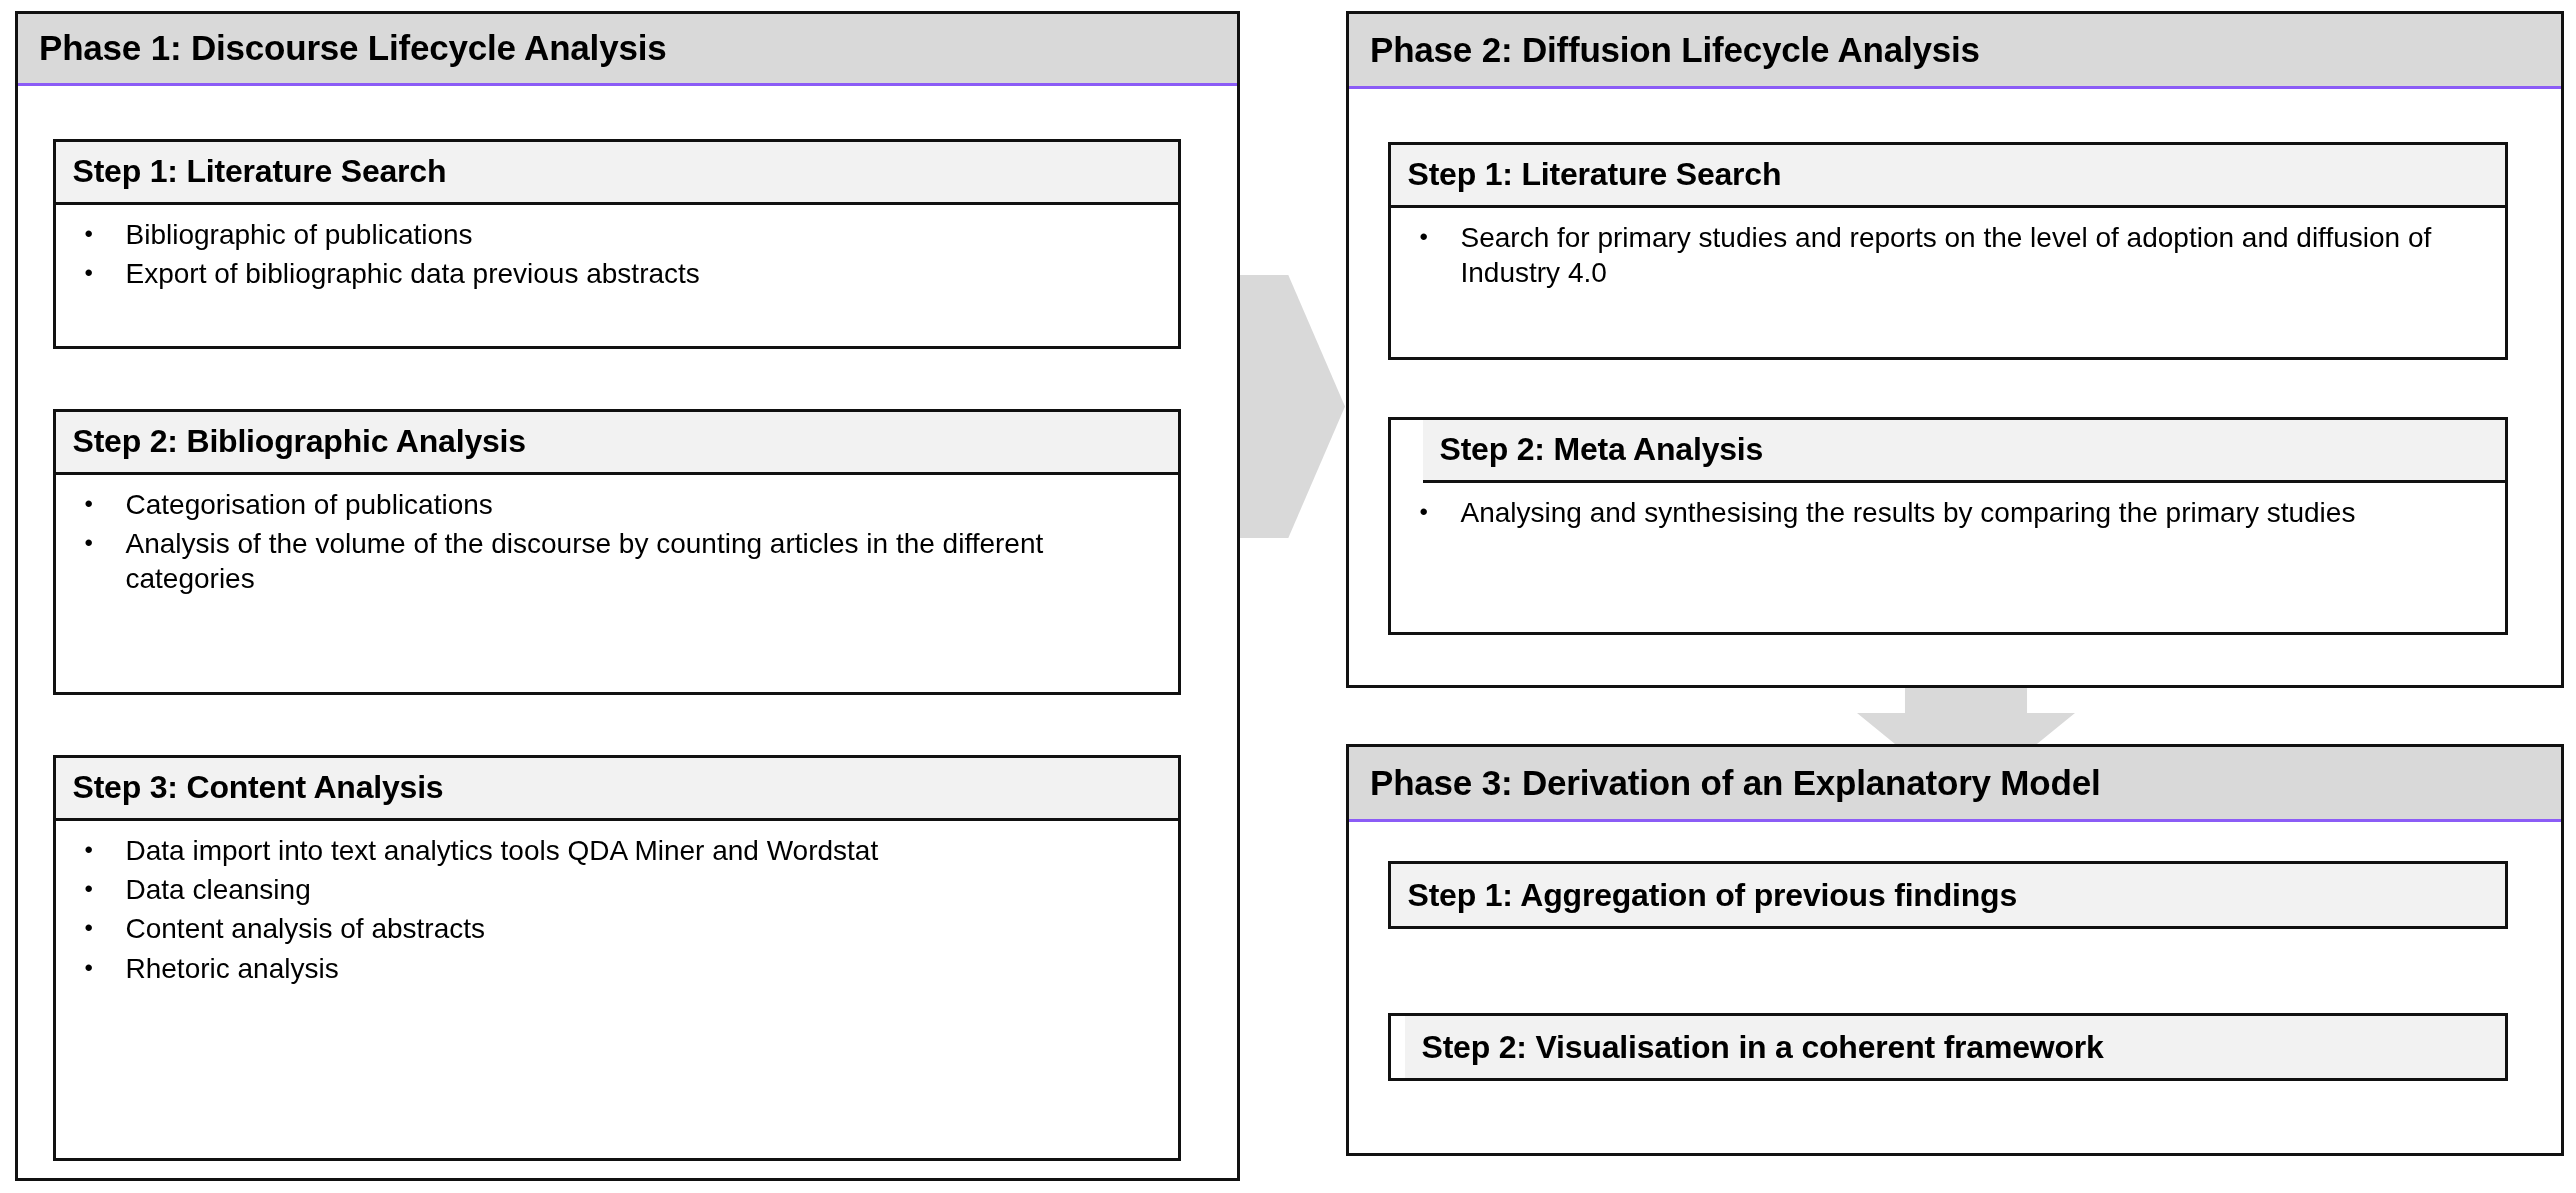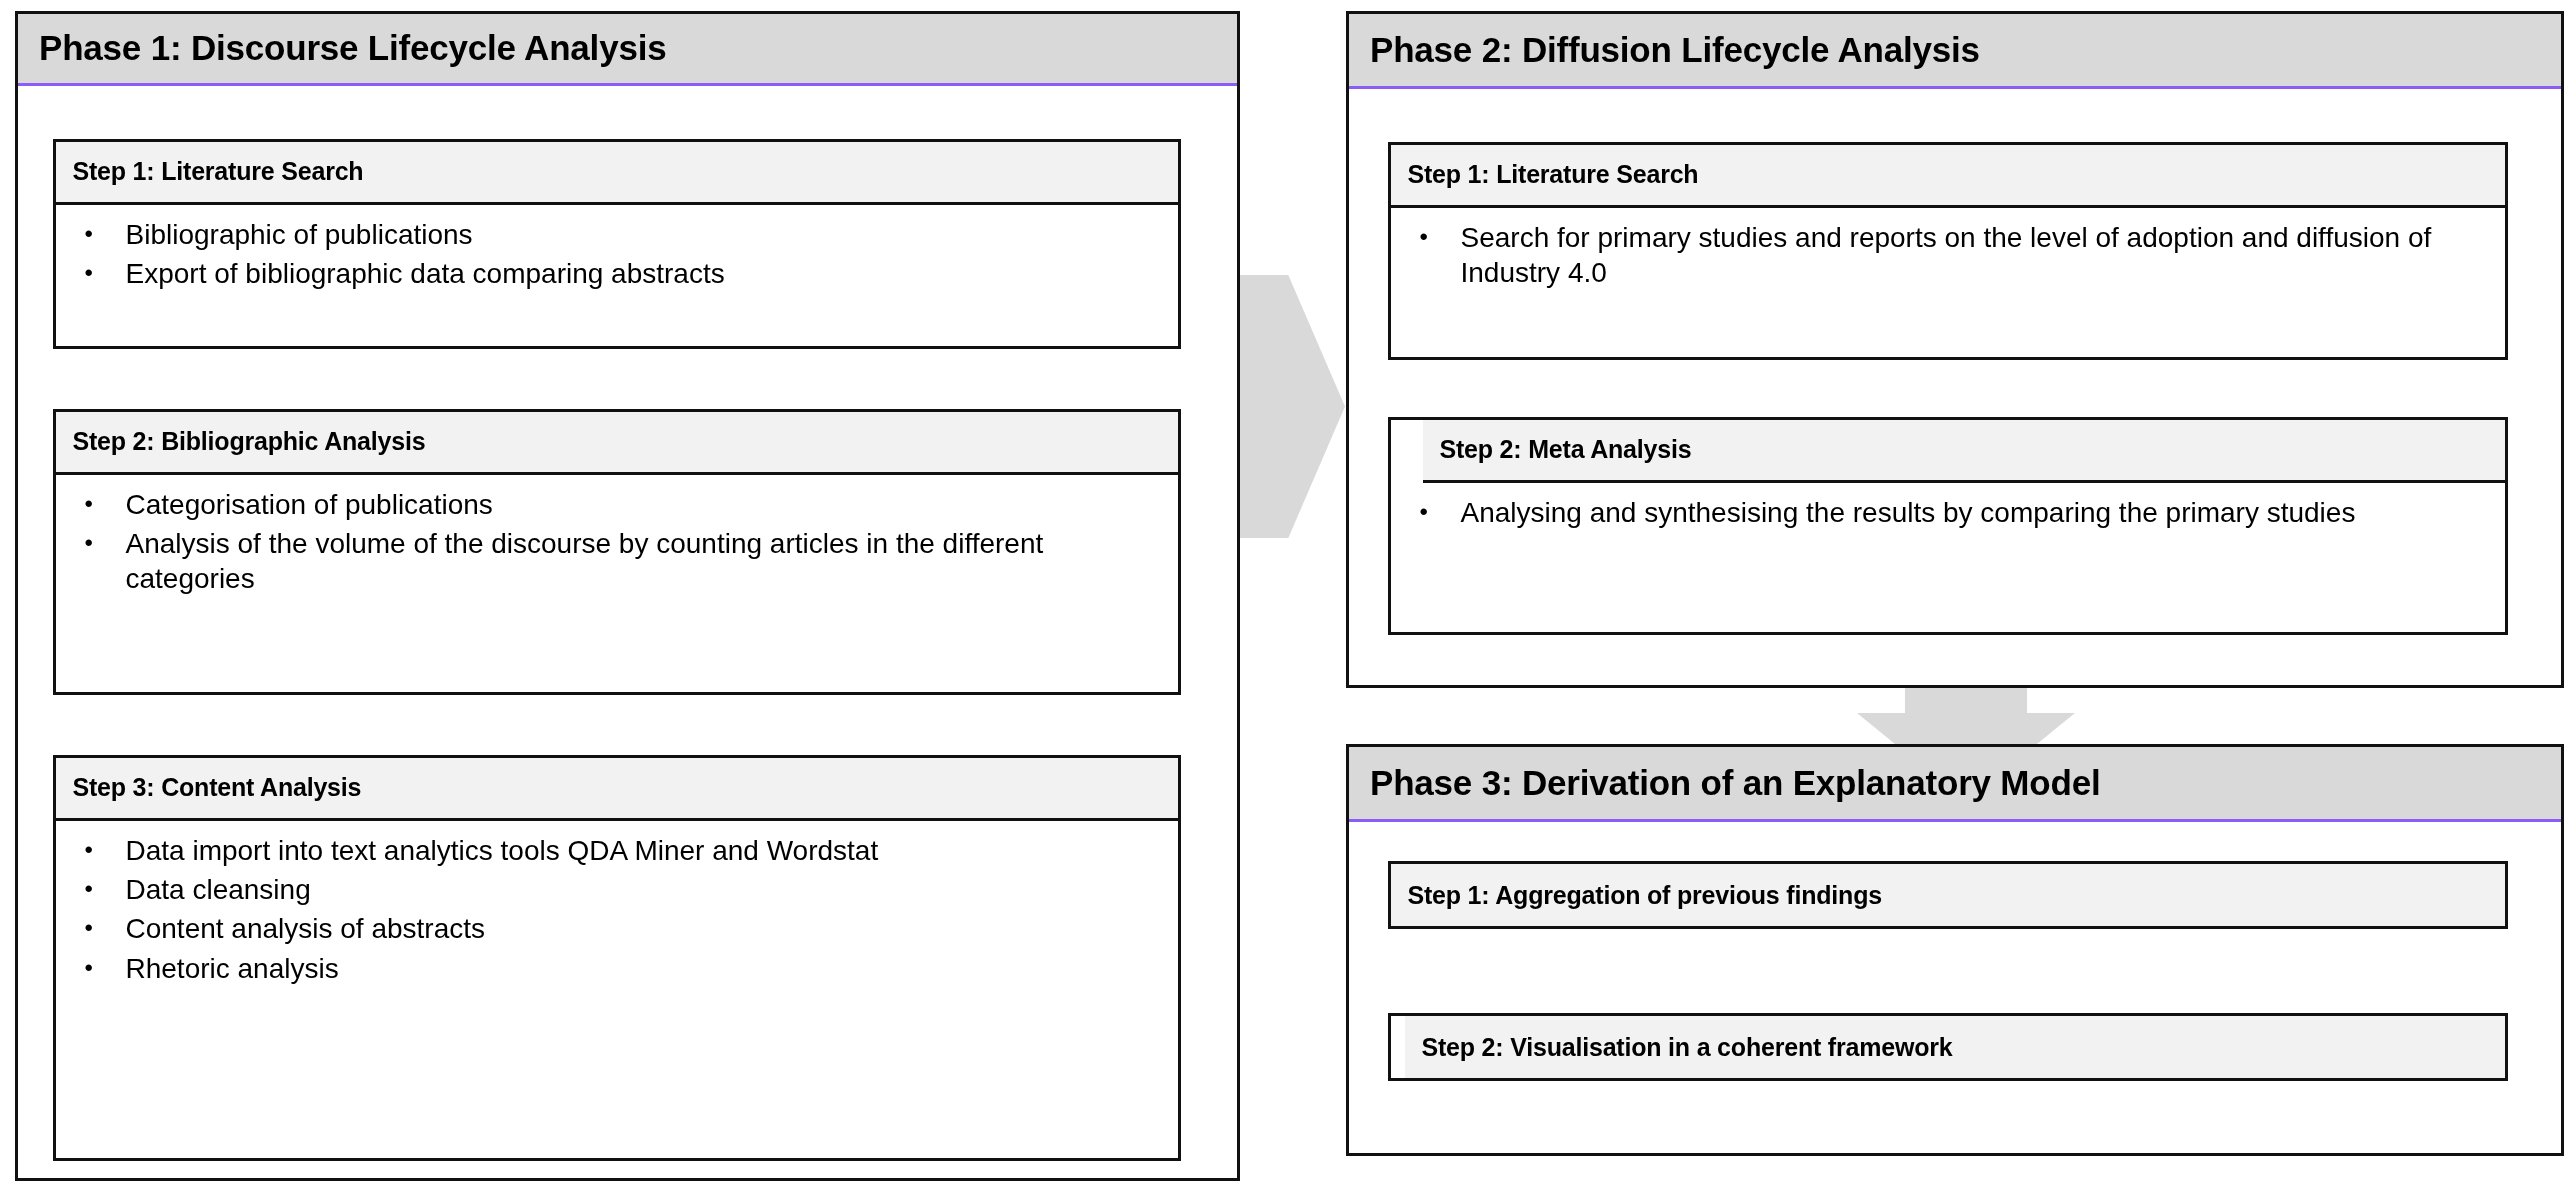--- a/index.html
+++ b/index.html
@@ -57,21 +57,21 @@
     z-index:2;
   }
   .step-header{
     background:#f2f2f2;
     box-sizing:border-box;
     display:flex;align-items:center;
     padding-left:16.5px;
   }
   .step-header.with-rule{border-bottom:3px solid #111;}
   .step-title{
-    font-size:25px;font-weight:bold;letter-spacing:-0.2px;
+    font-size:32px;font-weight:bold;letter-spacing:-0.2px;
     white-space:nowrap;
   }
   .step-body{
     box-sizing:border-box;
     padding:13.5px 13.5px 7.5px 13.5px;
     background:#fff;
   }
   .bullets{list-style:none;margin:0;padding:0;}
   .bullets li{
     display:flex;
@@ -121,21 +121,21 @@
         <span class="step-title">Step 1: Literature Search</span>
       </div>
       <div class="step-body">
         <ul class="bullets">
           <li>
             <span class="dot">•</span>
             <span class="txt">Bibliographic of publications</span>
           </li>
           <li>
             <span class="dot">•</span>
-            <span class="txt">Export of bibliographic data comparing abstracts</span>
+            <span class="txt">Export of bibliographic data previous abstracts</span>
           </li>
         </ul>
       </div>
     </div>
 
     <div class="step" style="left:35px; top:323px; width:1128px; height:286px;">
       <div class="step-header with-rule" style="height:63px;">
         <span class="step-title">Step 2: Bibliographic Analysis</span>
       </div>
       <div class="step-body">

